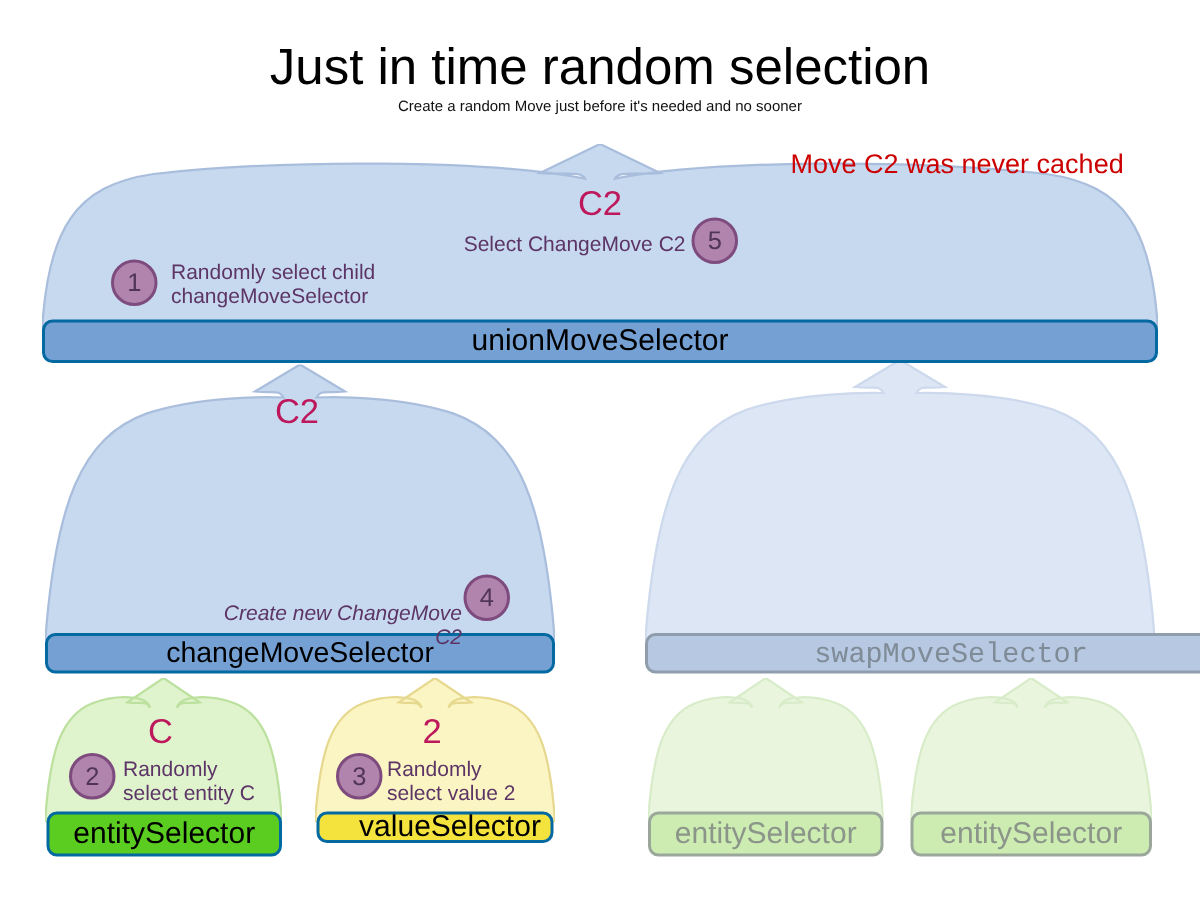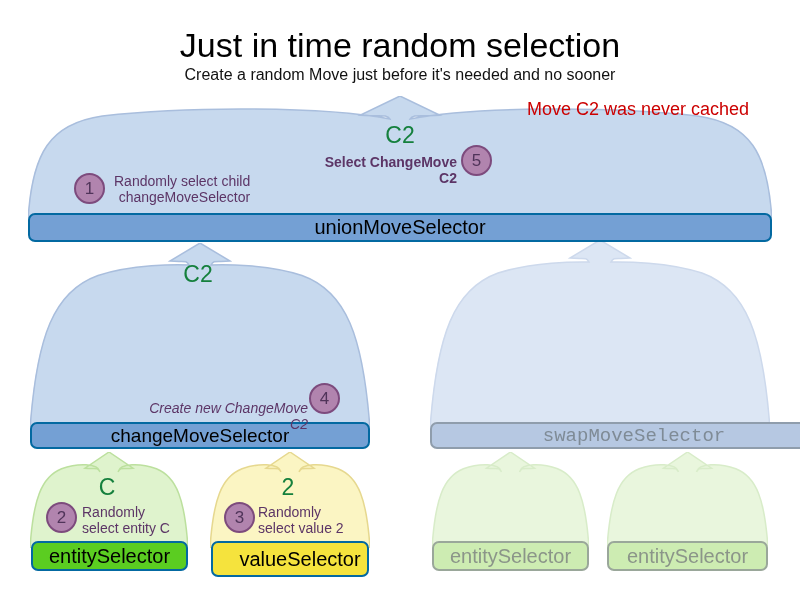--- a/index.html
+++ b/index.html
@@ -6,64 +6,64 @@
   .stage {
     position:relative; width:800px; height:600px; background:#ffffff;
     font-family:"Liberation Sans", sans-serif; overflow:hidden;
   }
   .title {
     position:absolute; top:26px; left:0; width:100%; text-align:center;
     font-size:34px; color:#000000; letter-spacing:0px;
   }
   .subtitle {
     position:absolute; top:66px; left:0; width:100%; text-align:center;
-    font-size:16px; color:#111;
+    font-size:10px; color:#111;
   }
   .note {
     position:absolute; top:99px; left:527px; font-size:18px; color:#cc0000;
   }
   .bell { position:absolute; }
   .bar {
     position:absolute; box-sizing:border-box; border:2px solid #0369a1;
     border-radius:7px; display:flex; align-items:center; justify-content:center;
     font-size:20px; color:#000;
   }
   #bar-union  { left:28px;  top:213px; width:744px; height:29px; background:#74a0d4; }
   #bar-change { left:30px;  top:422px; width:340px; height:27px; background:#74a0d4; font-size:19px; }
   #bar-swap   { left:430px; top:422px; width:408px; height:27px; background:#b6c8e2;
                 border-color:#8f9dac; color:#7f8b96; font-size:19px;font-family:Liberation Mono, monospace; }
   #bar-entity { left:31px;  top:541px; width:157px; height:30px; background:#5bcd21; }
-  #bar-value  { left:211px; top:541px; width:158px; height:36px; background:#f5e33d;padding-left:20px; }
+  #bar-value  { left:211px; top:541px; width:158px; height:21px; background:#f5e33d;padding-left:20px; }
   #bar-faded1 { left:432px; top:541px; width:157px; height:30px; background:#cdecb2;
                 border-color:#9aa79a; color:#8b9589; }
   #bar-faded2 { left:607px; top:541px; width:161px; height:30px; background:#cdecb2;
                 border-color:#9aa79a; color:#8b9589; }
   .cache-label {
-    position:absolute; font-size:23px; color:#15803d; text-align:center; width:44px;
+    position:absolute; font-size:23px; color:#be185d; text-align:center; width:44px;
   }
   #cache-union  { left:378px; top:122px; }
   #cache-change { left:176px; top:261px; }
   #cache-entity { left:85px;  top:474px; }
   #cache-value  { left:266px; top:474px; }
   .step-circle {
     position:absolute; width:31px; height:31px; border-radius:50%;
     background:#b184ae; border:2px solid #7d4b7d; color:#50345a;
     display:flex; align-items:center; justify-content:center;
     font-size:17px; box-sizing:border-box;
   }
   #circle-1 { left:74px;  top:173px; }
   #circle-5 { left:461px; top:145px; }
   #circle-4 { left:309px; top:383px; }
   #circle-2 { left:46px;  top:502px; }
   #circle-3 { left:224px; top:502px; }
   .ann {
     position:absolute; font-size:14px; line-height:16px; color:#5c3566;
   }
-  #ann-1 { left:114px; top:173px; text-align:right; }
-  #ann-5 { left:307px; top:154px; width:150px; text-align:right;font-weight:bold; }
+  #ann-1 { left:114px; top:173px; text-align:left; }
+  #ann-5 { left:307px; top:154px; width:150px; text-align:right; }
   #ann-4 { left:130px; top:400px; width:178px; text-align:right;font-style:italic; }
   #ann-2 { left:82px;  top:504px; text-align:left; }
   #ann-3 { left:258px; top:504px; text-align:left; }
 </style>
 </head>
 <body>
 
 <div class="stage">
 
   <svg id="bell-union" class="bell" style="left:28px;  top:96px;" width="744" height="125" viewBox="0 0 744 125">

